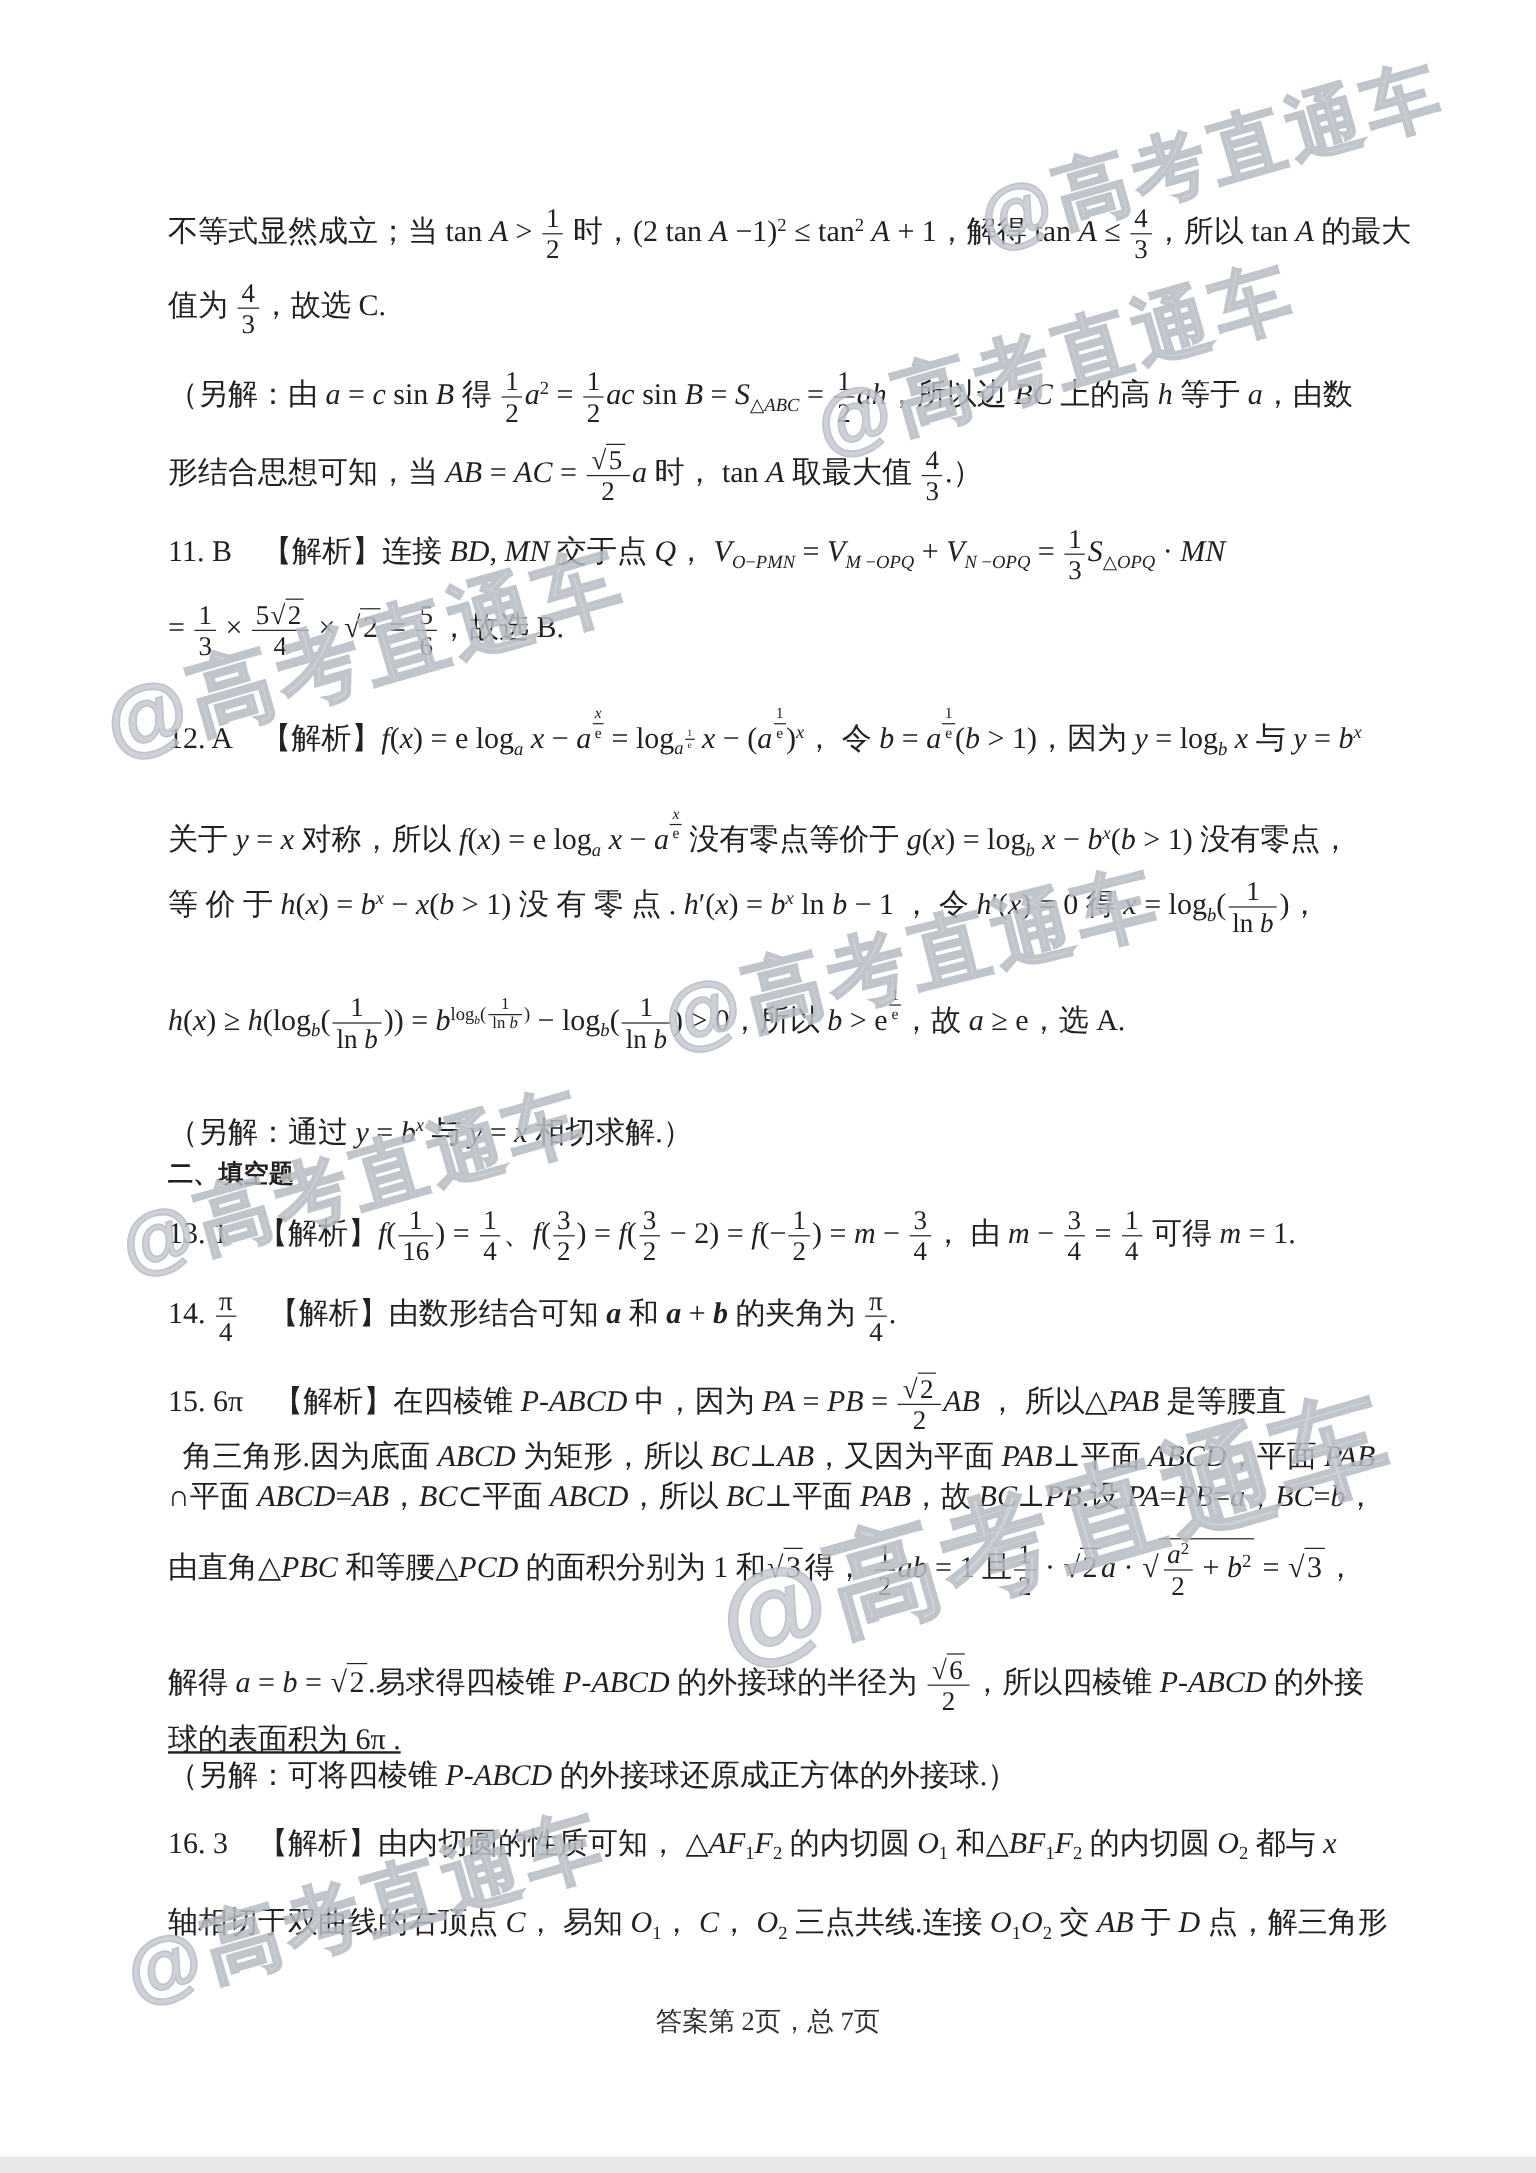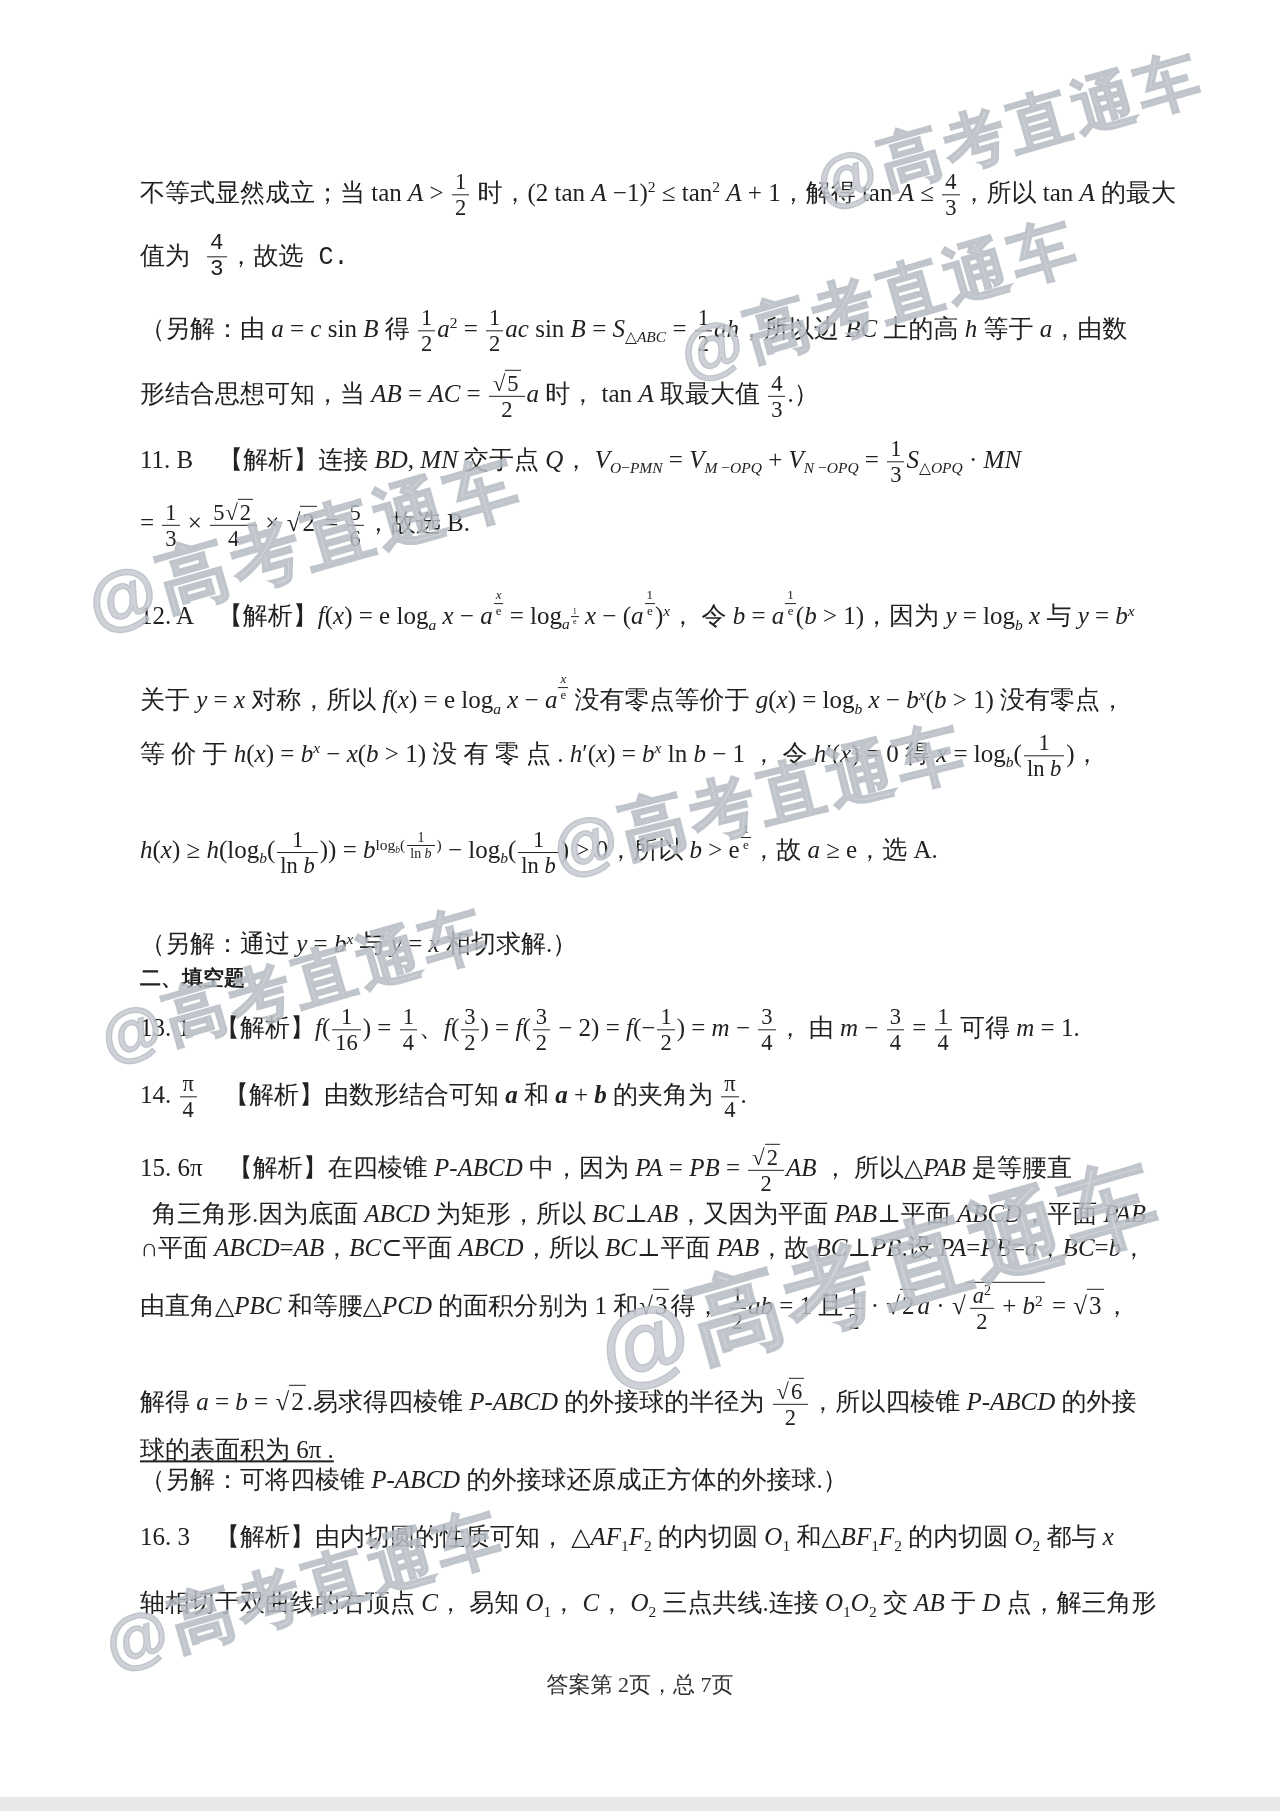--- a/index.html
+++ b/index.html
@@ -73,21 +73,21 @@
     color:#2e2e2e;
     z-index:1;
   }
 </style>
 </head>
 <body>
 
 <div class="page">
   <div id="content">
       <div class="mline" style="top: 195px;"><span class="rm">不等式显然成立；当 tan </span><span class="it">A</span><span class="rm"> &gt; </span><span class="frac"><span class="fnum"><span class="rm">1</span></span><span class="fden"><span class="rm">2</span></span></span><span class="rm"> 时，(2 tan </span><span class="it">A</span><span class="rm"> −1)</span><span class="msup"><span class="rm">2</span></span><span class="rm"> ≤ tan</span><span class="msup"><span class="rm">2</span></span><span class="rm"> </span><span class="it">A</span><span class="rm"> + 1，解得 tan </span><span class="it">A</span><span class="rm"> ≤ </span><span class="frac"><span class="fnum"><span class="rm">4</span></span><span class="fden"><span class="rm">3</span></span></span><span class="rm">，所以 tan </span><span class="it">A</span><span class="rm"> 的最大</span></div>
-      <div class="mline" style="top: 257px; font-family: Liberation Mono, monospace;"><span class="rm">值为 </span><span class="frac"><span class="fnum"><span class="rm">4</span></span><span class="fden"><span class="rm">3</span></span></span><span class="rm">，故选 C.</span></div>
+      <div class="mline" style="top: 257px;"><span class="rm">值为 </span><span class="frac"><span class="fnum"><span class="rm">4</span></span><span class="fden"><span class="rm">3</span></span></span><span class="rm">，故选 C.</span></div>
       <div class="mline" style="top: 331px;"><span class="rm">（另解：由 </span><span class="it">a</span><span class="rm"> = </span><span class="it">c</span><span class="rm"> sin </span><span class="it">B</span><span class="rm"> 得 </span><span class="frac"><span class="fnum"><span class="rm">1</span></span><span class="fden"><span class="rm">2</span></span></span><span class="it">a</span><span class="msup"><span class="rm">2</span></span><span class="rm"> = </span><span class="frac"><span class="fnum"><span class="rm">1</span></span><span class="fden"><span class="rm">2</span></span></span><span class="it">ac</span><span class="rm"> sin </span><span class="it">B</span><span class="rm"> = </span><span class="it">S</span><span class="msub"><span class="rm">△</span><span class="it">ABC</span></span><span class="rm"> = </span><span class="frac"><span class="fnum"><span class="rm">1</span></span><span class="fden"><span class="rm">2</span></span></span><span class="it">ah</span><span class="rm">，所以边 </span><span class="it">BC</span><span class="rm"> 上的高 </span><span class="it">h</span><span class="rm"> 等于 </span><span class="it">a</span><span class="rm">，由数</span></div>
       <div class="mline" style="top: 396px;"><span class="rm">形结合思想可知，当 </span><span class="it">AB</span><span class="rm"> = </span><span class="it">AC</span><span class="rm"> = </span><span class="frac"><span class="fnum"><span class="sqrt"><span class="rad">√</span><span class="rbody"><span class="rm">5</span></span></span></span><span class="fden"><span class="rm">2</span></span></span><span class="it">a</span><span class="rm"> 时， tan </span><span class="it">A</span><span class="rm"> 取最大值 </span><span class="frac"><span class="fnum"><span class="rm">4</span></span><span class="fden"><span class="rm">3</span></span></span><span class="rm">.）</span></div>
       <div class="mline" style="top: 462px;"><span class="rm">11. B　</span><span class="bd">【解析】</span><span class="rm">连接 </span><span class="it">BD</span><span class="rm">, </span><span class="it">MN</span><span class="rm"> 交于点 </span><span class="it">Q</span><span class="rm">， </span><span class="it">V</span><span class="msub"><span class="it">O</span><span class="rm">−</span><span class="it">PMN</span></span><span class="rm"> = </span><span class="it">V</span><span class="msub"><span class="it">M</span><span class="rm"> −</span><span class="it">OPQ</span></span><span class="rm"> + </span><span class="it">V</span><span class="msub"><span class="it">N</span><span class="rm"> −</span><span class="it">OPQ</span></span><span class="rm"> = </span><span class="frac"><span class="fnum"><span class="rm">1</span></span><span class="fden"><span class="rm">3</span></span></span><span class="it">S</span><span class="msub"><span class="rm">△</span><span class="it">OPQ</span></span><span class="rm"> · </span><span class="it">MN</span></div>
       <div class="mline" style="top: 525px;"><span class="rm">= </span><span class="frac"><span class="fnum"><span class="rm">1</span></span><span class="fden"><span class="rm">3</span></span></span><span class="rm"> × </span><span class="frac"><span class="fnum"><span class="rm">5</span><span class="sqrt"><span class="rad">√</span><span class="rbody"><span class="rm">2</span></span></span></span><span class="fden"><span class="rm">4</span></span></span><span class="rm"> × </span><span class="sqrt"><span class="rad">√</span><span class="rbody"><span class="rm">2</span></span></span><span class="rm"> = </span><span class="frac"><span class="fnum"><span class="rm">5</span></span><span class="fden"><span class="rm">6</span></span></span><span class="rm">，故选 B.</span></div>
       <div class="mline" style="top: 611px;"><span class="rm">12. A　</span><span class="bd">【解析】</span><span class="it">f</span><span class="rm">(</span><span class="it">x</span><span class="rm">) = e log</span><span class="msub"><span class="it">a</span></span><span class="rm"> </span><span class="it">x</span><span class="rm"> − </span><span class="it">a</span><span class="supf"><span class="fnum"><span class="it">x</span></span><span class="fden"><span class="rm">e</span></span></span><span class="rm"> = log</span><span class="msub"><span class="it">a</span><span class="supf"><span class="fnum"><span class="rm">1</span></span><span class="fden"><span class="rm">e</span></span></span></span><span class="rm"> </span><span class="it">x</span><span class="rm"> − (</span><span class="it">a</span><span class="supf"><span class="fnum"><span class="rm">1</span></span><span class="fden"><span class="rm">e</span></span></span><span class="rm">)</span><span class="msup"><span class="it">x</span></span><span class="rm">， 令 </span><span class="it">b</span><span class="rm"> = </span><span class="it">a</span><span class="supf"><span class="fnum"><span class="rm">1</span></span><span class="fden"><span class="rm">e</span></span></span><span class="rm">(</span><span class="it">b</span><span class="rm"> &gt; 1)，因为 </span><span class="it">y</span><span class="rm"> = log</span><span class="msub"><span class="it">b</span></span><span class="rm"> </span><span class="it">x</span><span class="rm"> 与 </span><span class="it">y</span><span class="rm"> = </span><span class="it">b</span><span class="msup"><span class="it">x</span></span></div>
       <div class="mline" style="top: 695px;"><span class="rm">关于 </span><span class="it">y</span><span class="rm"> = </span><span class="it">x</span><span class="rm"> 对称，所以 </span><span class="it">f</span><span class="rm">(</span><span class="it">x</span><span class="rm">) = e log</span><span class="msub"><span class="it">a</span></span><span class="rm"> </span><span class="it">x</span><span class="rm"> − </span><span class="it">a</span><span class="supf"><span class="fnum"><span class="it">x</span></span><span class="fden"><span class="rm">e</span></span></span><span class="rm"> 没有零点等价于 </span><span class="it">g</span><span class="rm">(</span><span class="it">x</span><span class="rm">) = log</span><span class="msub"><span class="it">b</span></span><span class="rm"> </span><span class="it">x</span><span class="rm"> − </span><span class="it">b</span><span class="msup"><span class="it">x</span></span><span class="rm">(</span><span class="it">b</span><span class="rm"> &gt; 1) 没有零点，</span></div>
       <div class="mline" style="top: 756px;"><span class="rm">等 价 于 </span><span class="it">h</span><span class="rm">(</span><span class="it">x</span><span class="rm">) = </span><span class="it">b</span><span class="msup"><span class="it">x</span></span><span class="rm"> − </span><span class="it">x</span><span class="rm">(</span><span class="it">b</span><span class="rm"> &gt; 1) 没 有 零 点 . </span><span class="it">h</span><span class="rm">′(</span><span class="it">x</span><span class="rm">) = </span><span class="it">b</span><span class="msup"><span class="it">x</span></span><span class="rm"> ln </span><span class="it">b</span><span class="rm"> − 1 ， 令 </span><span class="it">h</span><span class="rm">′(</span><span class="it">x</span><span class="rm">) = 0 得 </span><span class="it">x</span><span class="rm"> = log</span><span class="msub"><span class="it">b</span></span><span class="rm">(</span><span class="frac"><span class="fnum"><span class="rm">1</span></span><span class="fden"><span class="rm">ln </span><span class="it">b</span></span></span><span class="rm">)，</span></div>
       <div class="mline" style="top: 850px;"><span class="it">h</span><span class="rm">(</span><span class="it">x</span><span class="rm">) ≥ </span><span class="it">h</span><span class="rm">(log</span><span class="msub"><span class="it">b</span></span><span class="rm">(</span><span class="frac"><span class="fnum"><span class="rm">1</span></span><span class="fden"><span class="rm">ln </span><span class="it">b</span></span></span><span class="rm">)) = </span><span class="it">b</span><span class="msup"><span class="rm">log</span><span class="msub"><span class="it">b</span></span><span class="rm">(</span><span class="frac"><span class="fnum"><span class="rm">1</span></span><span class="fden"><span class="rm">ln </span><span class="it">b</span></span></span><span class="rm">)</span></span><span class="rm"> − log</span><span class="msub"><span class="it">b</span></span><span class="rm">(</span><span class="frac"><span class="fnum"><span class="rm">1</span></span><span class="fden"><span class="rm">ln </span><span class="it">b</span></span></span><span class="rm">) &gt; 0，所以 </span><span class="it">b</span><span class="rm"> &gt; e</span><span class="supf"><span class="fnum"><span class="rm">1</span></span><span class="fden"><span class="rm">e</span></span></span><span class="rm">，故 </span><span class="it">a</span><span class="rm"> ≥ e，选 A.</span></div>
       <div class="mline" style="top: 912px; margin-top: 32px;"><span class="rm">（另解：通过 </span><span class="it">y</span><span class="rm"> = </span><span class="it">b</span><span class="msup"><span class="it">x</span></span><span class="rm"> 与 </span><span class="it">y</span><span class="rm"> = </span><span class="it">x</span><span class="rm"> 相切求解.）</span></div>
       <div class="mline bold" style="top: 978px;"><span class="rm">二、填空题</span></div>

